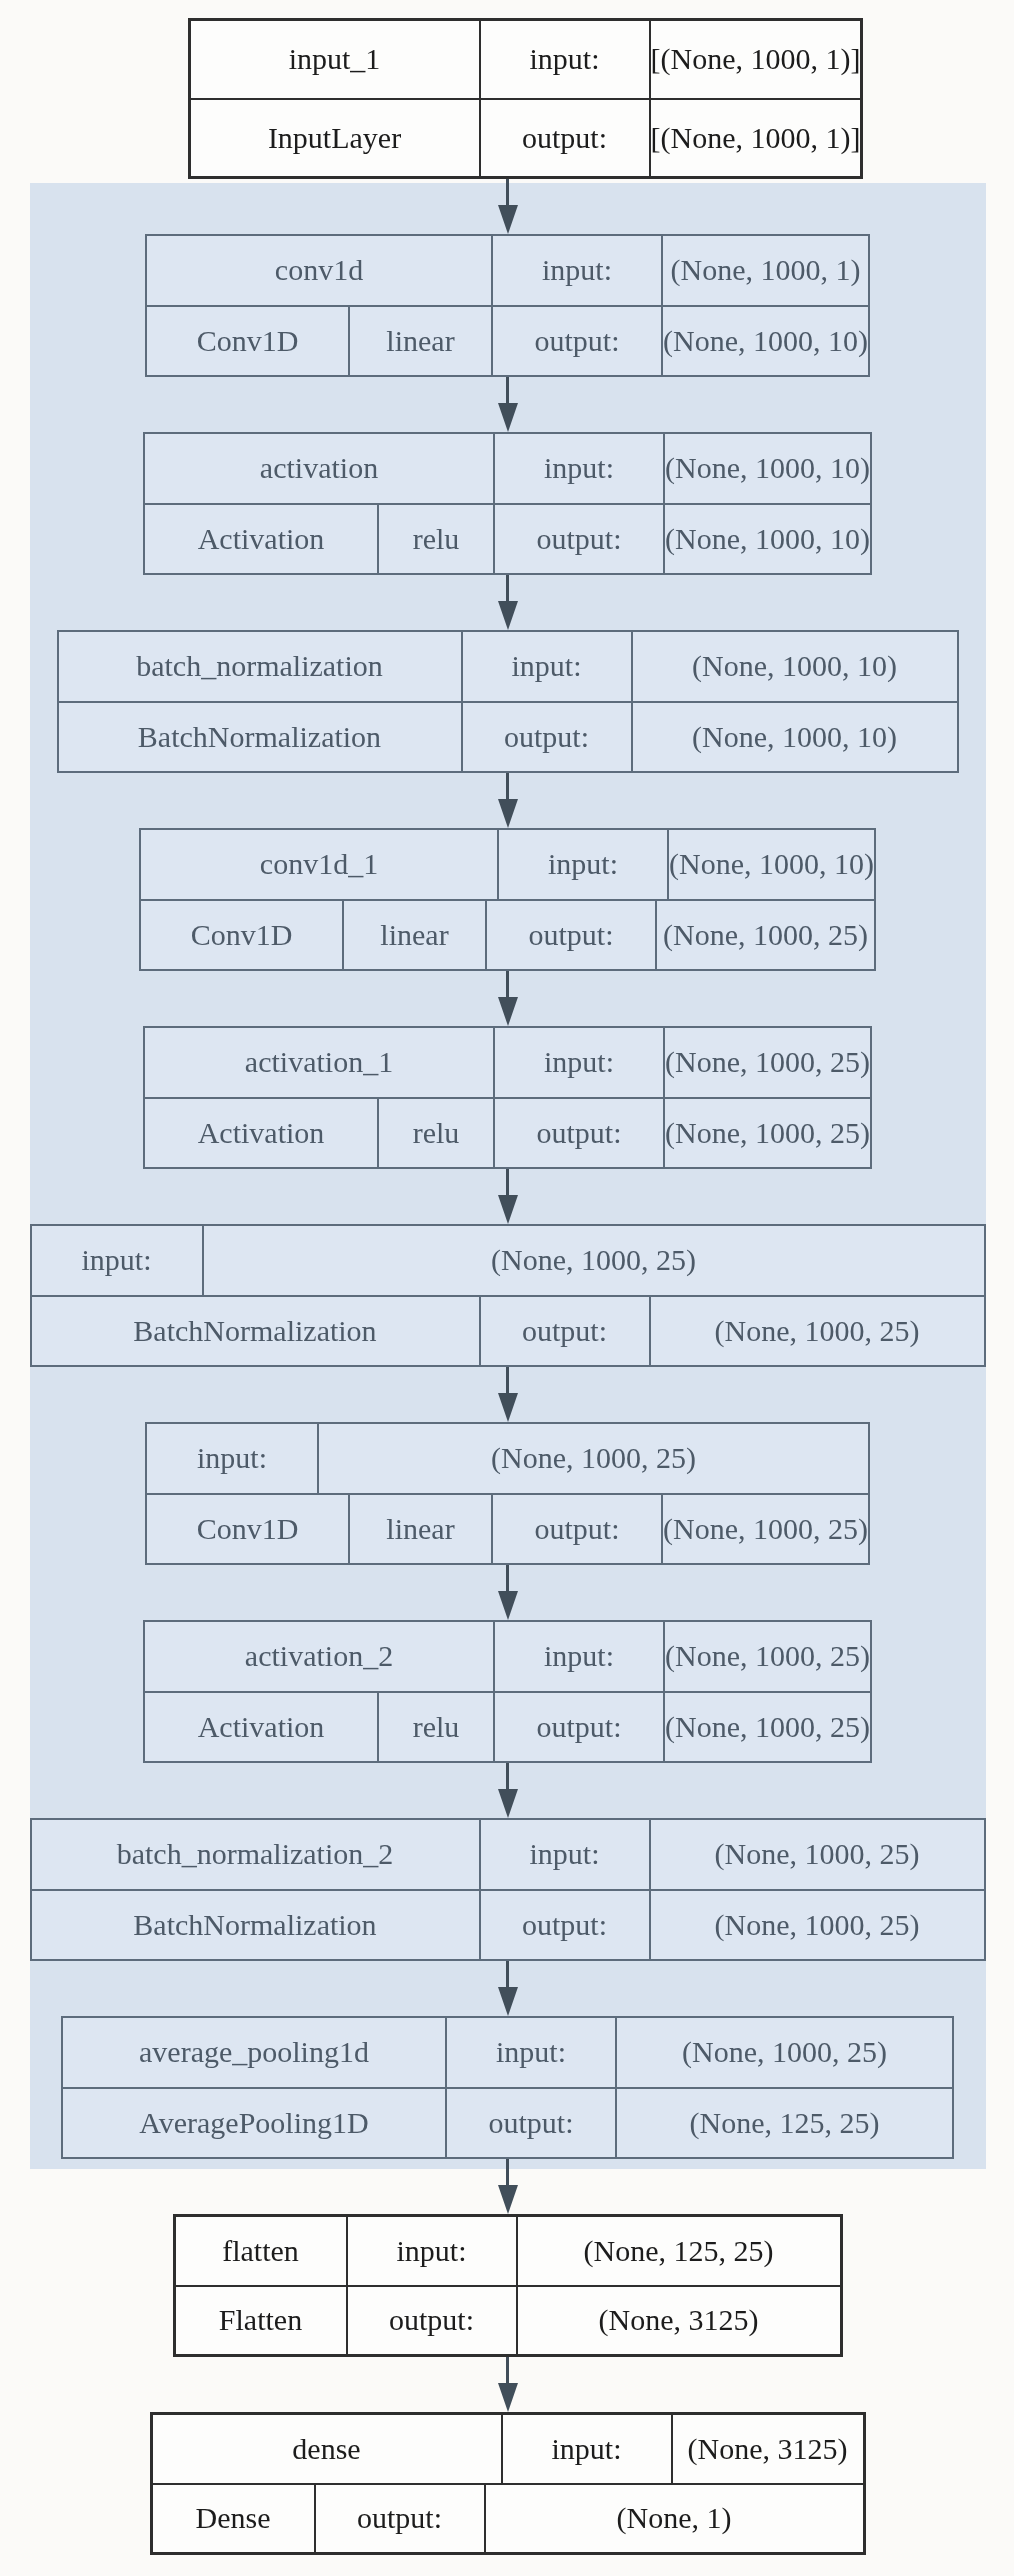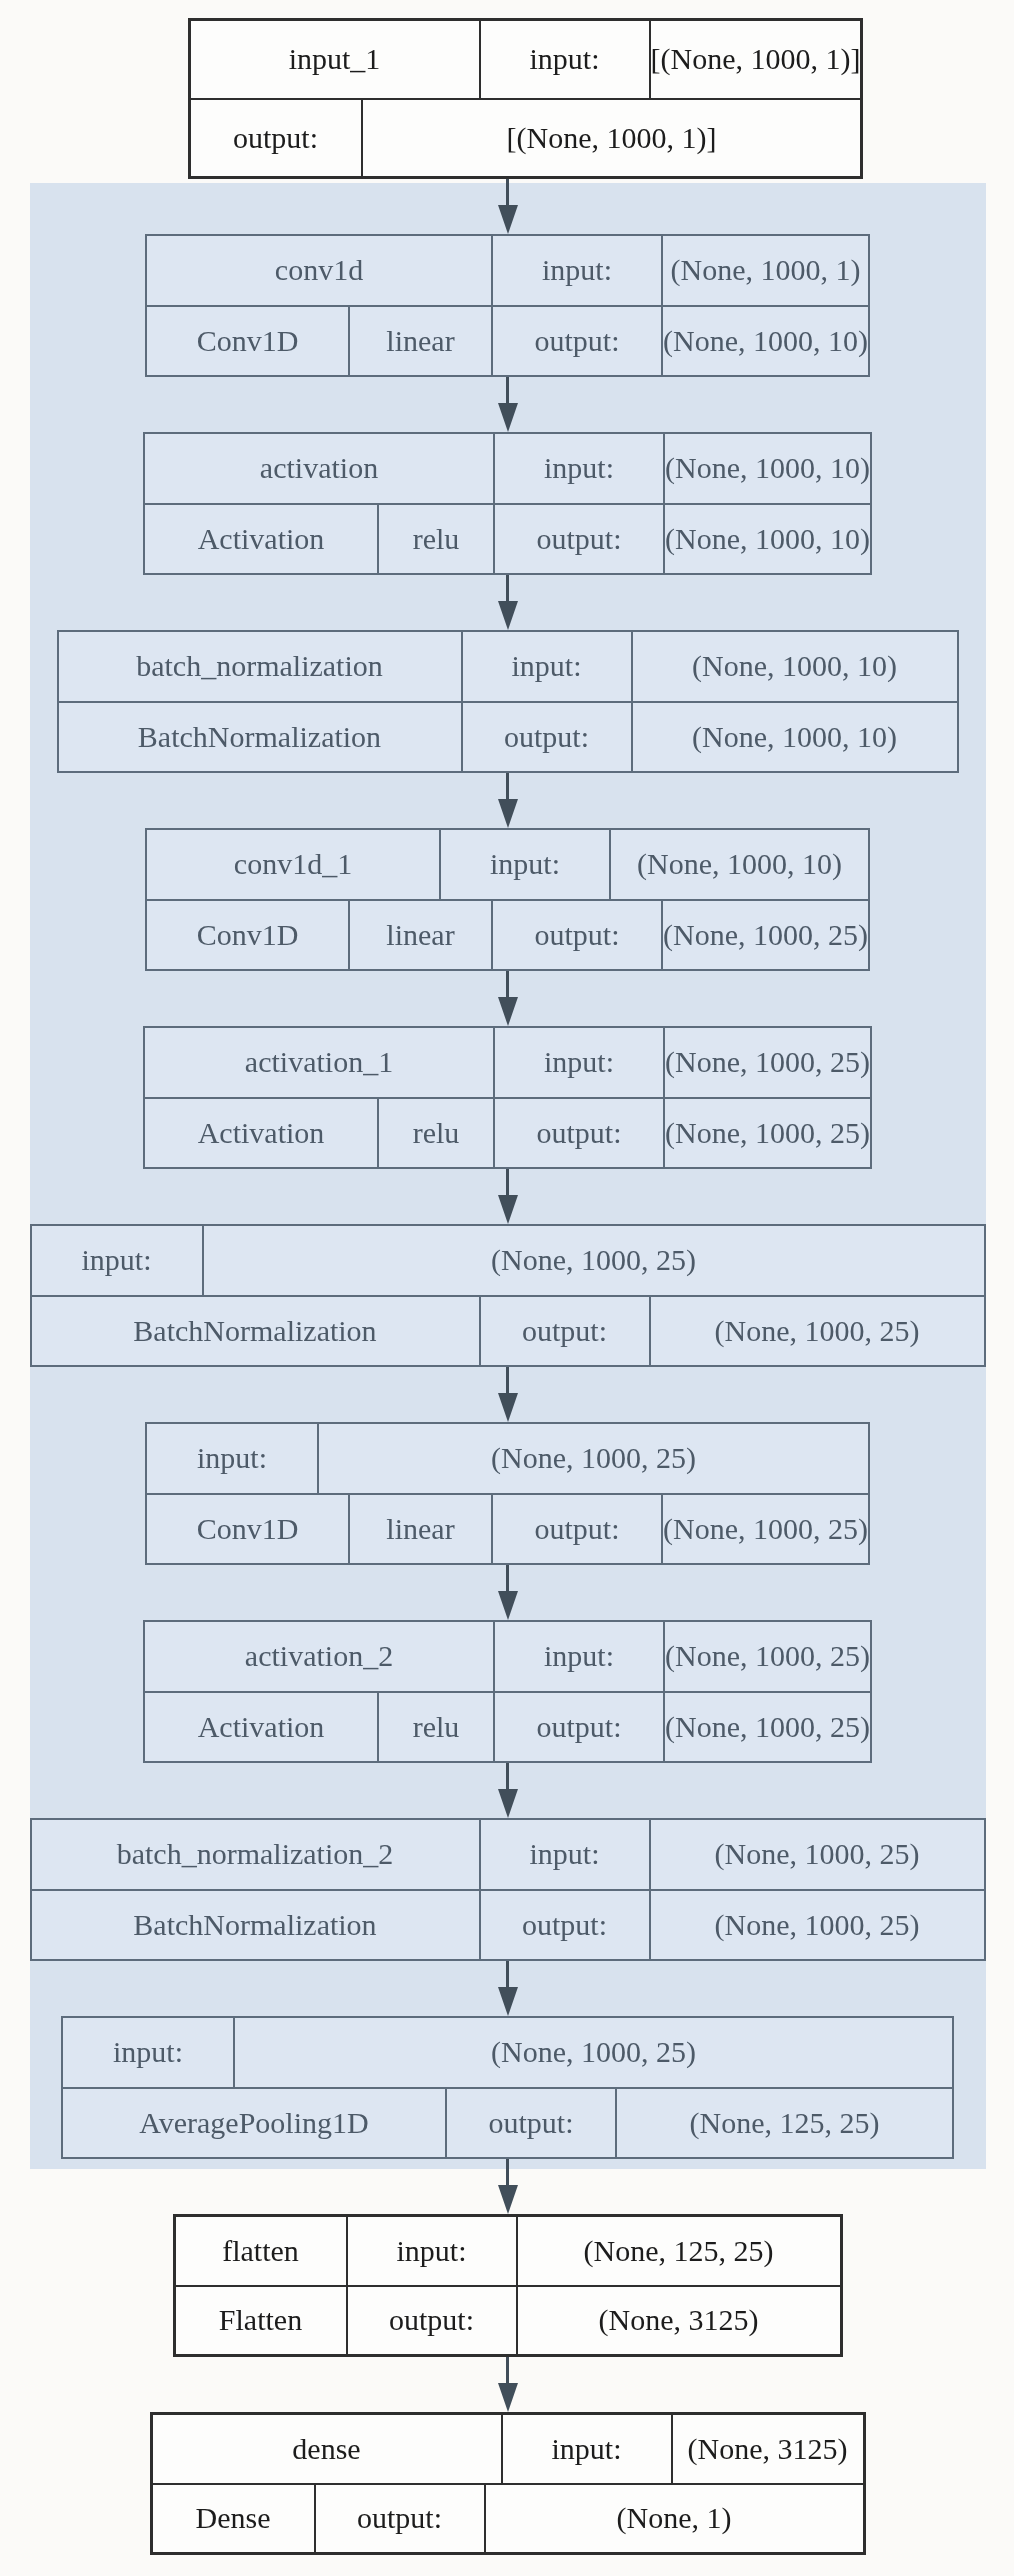--- a/index.html
+++ b/index.html
@@ -70,20 +70,21 @@
 
   <div class="stack">
 
     <div class="node white tall first">
       <div class="row top">
         <div class="cell" style="width:288px">input_1</div>
         <div class="cell" style="width:170px">input:</div>
         <div class="cell grow">[(None, 1000, 1)]</div>
       </div>
       <div class="row">
+        <div class="cell" style="width:288px">InputLayer</div>
         <div class="cell" style="width:170px">output:</div>
         <div class="cell grow">[(None, 1000, 1)]</div>
       </div>
     </div>
 
     <div class="arrow">
         <div class="shaft"></div>
         <div class="head"></div>
       </div>
 
@@ -138,21 +139,21 @@
       </div>
     </div>
 
     <div class="arrow">
         <div class="shaft"></div>
         <div class="head"></div>
       </div>
 
     <div class="node blue">
       <div class="row top">
-        <div class="cell" style="width:292px">conv1d_1</div>
+        <div class="cell" style="width:356px">conv1d_1</div>
         <div class="cell" style="width:170px">input:</div>
         <div class="cell grow">(None, 1000, 10)</div>
       </div>
       <div class="row">
         <div class="cell" style="width:201px">Conv1D</div>
         <div class="cell" style="width:143px">linear</div>
         <div class="cell" style="width:170px">output:</div>
         <div class="cell grow">(None, 1000, 25)</div>
       </div>
     </div>
@@ -248,20 +249,21 @@
       </div>
     </div>
 
     <div class="arrow">
         <div class="shaft"></div>
         <div class="head"></div>
       </div>
 
     <div class="node blue" style="width:893px">
       <div class="row top">
+        <div class="cell" style="width:382px">average_pooling1d</div>
         <div class="cell" style="width:170px">input:</div>
         <div class="cell grow">(None, 1000, 25)</div>
       </div>
       <div class="row">
         <div class="cell" style="width:382px">AveragePooling1D</div>
         <div class="cell" style="width:170px">output:</div>
         <div class="cell grow">(None, 125, 25)</div>
       </div>
     </div>
 

